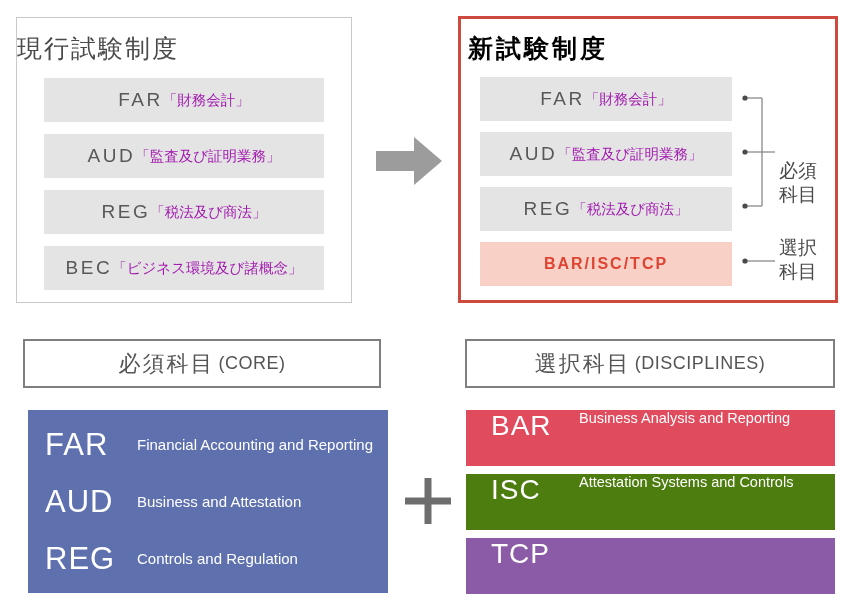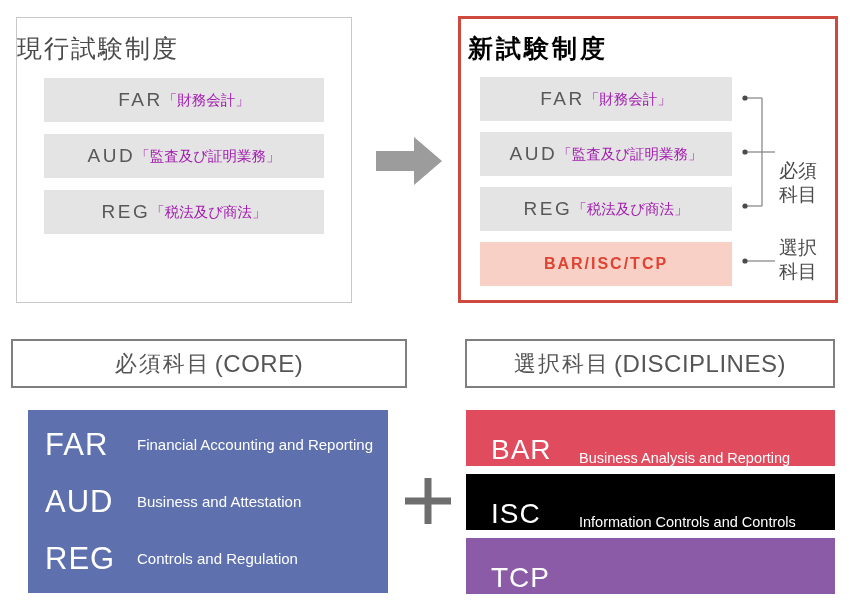--- a/index.html
+++ b/index.html
@@ -41,46 +41,46 @@
     color:#4a4a4a; font-weight:500;
   }
   .side-label.core { top:108px;margin-top:32px; }
   .side-label.elective { top:217px; }
   
   .hdr {
     position:absolute; height:49px; border:2px solid #7f7f7f; box-sizing:border-box;
     display:flex; align-items:center; justify-content:center; gap:4px; background:#fff;
   }
   .hdr .jp { font-size:22px; letter-spacing:2px; color:#555; font-weight:500; }
-  .hdr .en { font-size:24px; color:#555; letter-spacing:0.5px; }
-  .core-header { left:11px; top:339px; width:396px; }
+  .hdr .en { font-size:18px; color:#555; letter-spacing:0.5px; }
+  .core-header { left:23px; top:339px; width:358px; }
   .disc-header { left:465px; top:339px; width:370px; }
   
   .core-box {
     position:absolute; left:28px; top:410px; width:360px; height:183px;
     background:#5e70ae; display:flex; flex-direction:column; justify-content:center;
     row-gap:13px; padding-left:17px; box-sizing:border-box;
   }
   .core-row { display:flex; align-items:center; height:44px; }
   .core-row .ccode { width:92px; font-size:31px; color:#fff; letter-spacing:1px; }
   .core-row .cname { font-size:15px; color:#ffffff; }
   
   .plus-wrap { position:absolute; left:404px; top:477px; width:48px; height:48px; }
   
   .disc-col {
     position:absolute; left:466px; top:410px; width:369px;
     display:flex; flex-direction:column; row-gap:8px;
   }
   .disc-row {
-    height:56px; display:flex; align-items:flex-end; padding-left:25px; box-sizing:border-box;
+    height:56px; display:flex; align-items:flex-start; padding-left:25px; box-sizing:border-box;
   }
   .disc-row .dcode { width:88px; font-size:28px; color:#fff; letter-spacing:1px; }
   .disc-row .dname { font-size:14.5px; color:#fff; }
   .row-bar { background:#e04b5e; }
-  .row-isc { background:#000000; }
+  .row-isc { background:#4d7c0f; }
   .row-tcp { background:#8c5ba8;gap:44px; }
 </style>
 </head>
 <body>
 
 <div class="canvas">
 
   <section class="current-box">
     <h2 class="panel-title">現行試験制度</h2>
     <div>
@@ -88,20 +88,24 @@
         <span class="code">FAR</span>
         <span class="jp">「財務会計」</span>
       </div>
       <div class="bar">
         <span class="code">AUD</span>
         <span class="jp">「監査及び証明業務」</span>
       </div>
       <div class="bar">
         <span class="code">REG</span>
         <span class="jp">「税法及び商法」</span>
+      </div>
+      <div class="bar">
+        <span class="code">BEC</span>
+        <span class="jp">「ビジネス環境及び諸概念」</span>
       </div>
     </div>
   </section>
 
   <div class="arrow-wrap">
     <svg width="66" height="48" viewBox="0 0 66 48">
       <polygon points="0,14 38,14 38,0 66,24 38,48 38,34 0,34" fill="#9c9c9c"></polygon>
     </svg>
   </div>
 
@@ -182,20 +186,20 @@
     </svg>
   </div>
 
   <div class="disc-col">
     <div class="disc-row row-bar">
       <span class="dcode">BAR</span>
       <span class="dname">Business Analysis and Reporting</span>
     </div>
     <div class="disc-row row-isc">
       <span class="dcode">ISC</span>
-      <span class="dname">Information Controls and Controls</span>
+      <span class="dname">Attestation Systems and Controls</span>
     </div>
     <div class="disc-row row-tcp">
       <span class="dcode">TCP</span>
     </div>
   </div>
 
 </div>
 
 </body></html>

